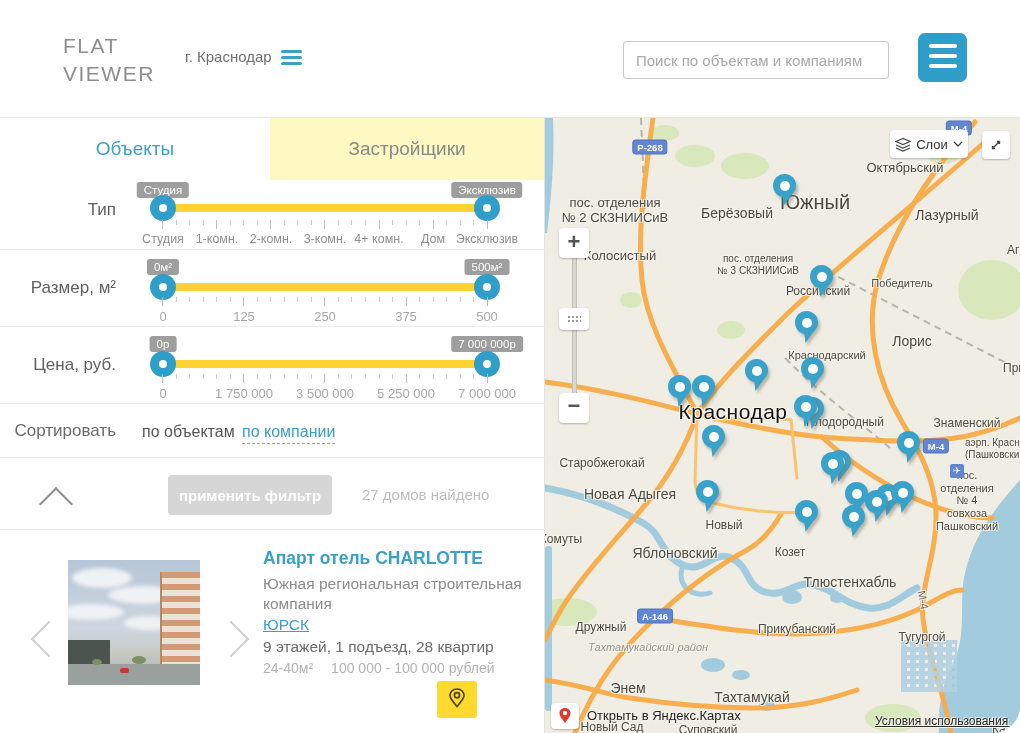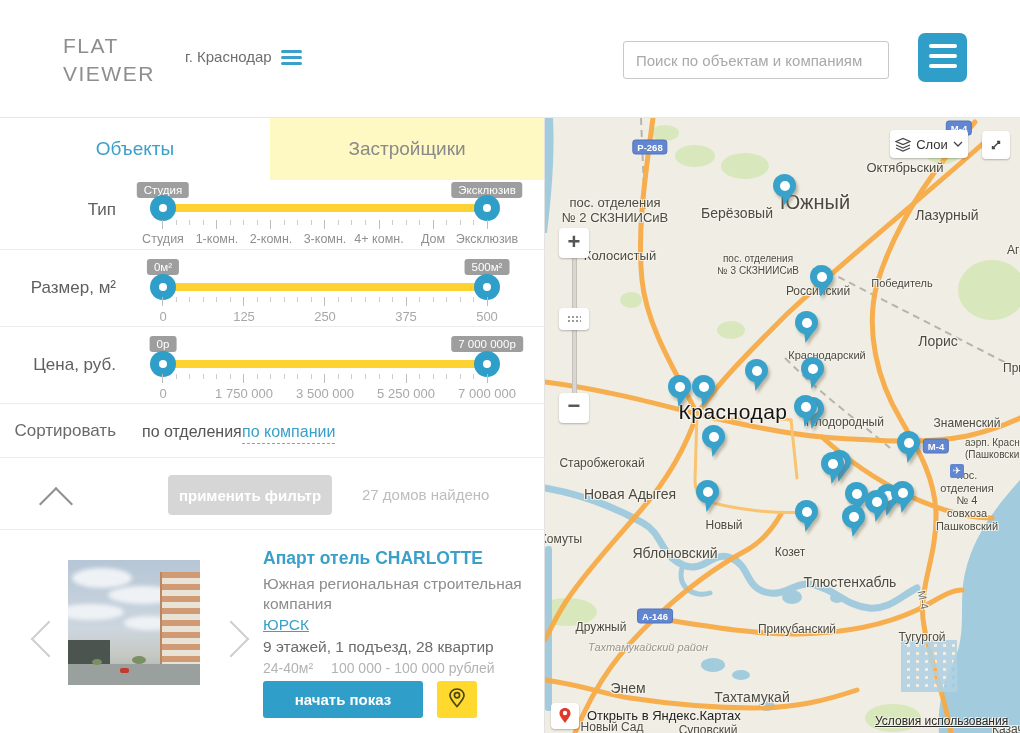--- a/index.html
+++ b/index.html
@@ -1,17 +1,17 @@
 <!DOCTYPE html>
 <html><head>
 <meta charset="utf-8">
 <style>
   html,body{margin:0;padding:0;background:#fff;}
   #app{position:relative;width:1020px;height:733px;overflow:hidden;background:#fff;
-       font-family:"Liberation Sans",sans-serif;color:#5a5a5a;}
+       font-family:"Liberation Sans",sans-serif;color:#5a5a5a;border-radius:27px;}
   
   .header{position:absolute;left:0;top:0;width:1020px;height:118px;background:#fff;
           border-bottom:1px solid #e7e7e7;box-sizing:border-box;}
   .logo{position:absolute;left:63px;top:32px;font-size:21px;line-height:28px;color:#8e8e8e;
         letter-spacing:1.5px;font-weight:400;}
   .city{position:absolute;left:185px;top:48px;font-size:15px;color:#6f6f6f;}
   .city-burger{position:absolute;left:281px;top:50px;width:21px;height:15px;cursor:pointer;}
   .city-burger i{display:block;height:3px;border-radius:2px;background:#3aa0c9;margin-bottom:3px;}
   .search{position:absolute;left:623px;top:41px;width:266px;height:38px;box-sizing:border-box;
           border:1px solid #c9c9c9;border-radius:3px;padding:0 12px;font-size:15px;color:#555;
@@ -283,21 +283,21 @@
           <span class="tick-label" style="left: 0%;">0</span>
           <span class="tick-label" style="left: 25%;">1 750 000</span>
           <span class="tick-label" style="left: 50%;">3 500 000</span>
           <span class="tick-label" style="left: 75%;">5 250 000</span>
           <span class="tick-label" style="left: 100%;">7 000 000</span>
         </div>
     </div>
 
     <div class="row row-sort">
       <div class="sort-label">Сортировать</div>
-      <div class="sort-name">по отделения</div>
+      <div class="sort-name">по объектам</div>
       <div class="sort-company">по компании</div>
     </div>
 
     <div class="row row-apply">
       <div class="collapse"></div>
       <button class="apply-btn">применить фильтр</button>
       <div class="results">27 домов найдено</div>
     </div>
 
     <div class="row row-card">
@@ -315,21 +315,20 @@
         <span class="car"></span>
       </div>
       <div class="arrow next"></div>
       <div class="card-title">Апарт отель CHARLOTTE</div>
       <div class="card-company">Южная региональная строительная компания</div>
       <div class="card-link">ЮРСК</div>
       <div class="card-specs">9 этажей, 1 подъезд, 28 квартир</div>
       <div class="card-meta">
         <span>24-40м²</span><span>100 000 - 100 000 рублей</span>
       </div>
-      <button class="start-btn">начать показ</button>
       <button class="map-btn">
         <svg width="22" height="24" viewBox="0 0 22 24">
           <path d="M11 3 C6.6 3 4 6.2 4 9.6 C4 12.6 6.4 15.2 11 20.5 C15.6 15.2 18 12.6 18 9.6 C18 6.2 15.4 3 11 3 Z" fill="none" stroke="#4a4410" stroke-width="1.7"></path>
           <circle cx="11" cy="9.3" r="2.6" fill="none" stroke="#4a4410" stroke-width="1.7"></circle>
         </svg>
       </button>
     </div>
   </div>
 
   <div class="map">
@@ -397,21 +396,21 @@
         <div class="map-label" style="left: 192px; top: 95px; font-size: 14px; text-align: center;">Берёзовый</div>
         <div class="map-label" style="left: 270px; top: 84px; font-size: 20px;">Южный</div>
         <div class="map-label" style="left: 402px; top: 97px; font-size: 14px;">Лазурный</div>
         <div class="map-label" style="left: 75px; top: 138px; font-size: 13px;">Колосистый</div>
         <div class="map-label" style="left: 213px; top: 146px; font-size: 10px;">пос. отделения
 № 3 СКЗНИИСиВ</div>
         <div class="map-label" style="left: 273px; top: 174px; font-size: 12px;">Российский</div>
         <div class="map-label" style="left: 357px; top: 165px; font-size: 11px;">Победитель</div>
         <div class="map-label left" style="left: 462px; top: 133px; font-size: 12px;">Аг</div>
         <div class="map-label" style="left: 282px; top: 237px; font-size: 11px;">Краснодарский</div>
-        <div class="map-label" style="left: 393px; top: 223px; font-size: 14px;">Лорис</div>
+        <div class="map-label" style="left: 367px; top: 223px; font-size: 14px;">Лорис</div>
         <div class="map-label left" style="left: 458px; top: 251px; font-size: 12px;">При</div>
         <div class="map-label city" style="left: 188px; top: 294px; font-size: 21px;">Краснодар</div>
         <div class="map-label" style="left: 300px; top: 305px; font-size: 12px;">Плодородный</div>
         <div class="map-label" style="left: 422px; top: 306px; font-size: 12px;">Знаменский</div>
         <div class="map-label left" style="left: 420px; top: 330px; font-size: 10px;">аэрп. Красн
 (Пашковски</div>
         <div class="map-label" style="left: 422px; top: 383px; font-size: 11px;">пос. отделения
 № 4 совхоза
 Пашковский</div>
         <div class="map-label" style="left: 57px; top: 346px; font-size: 12px;">Старобжегокай</div>

